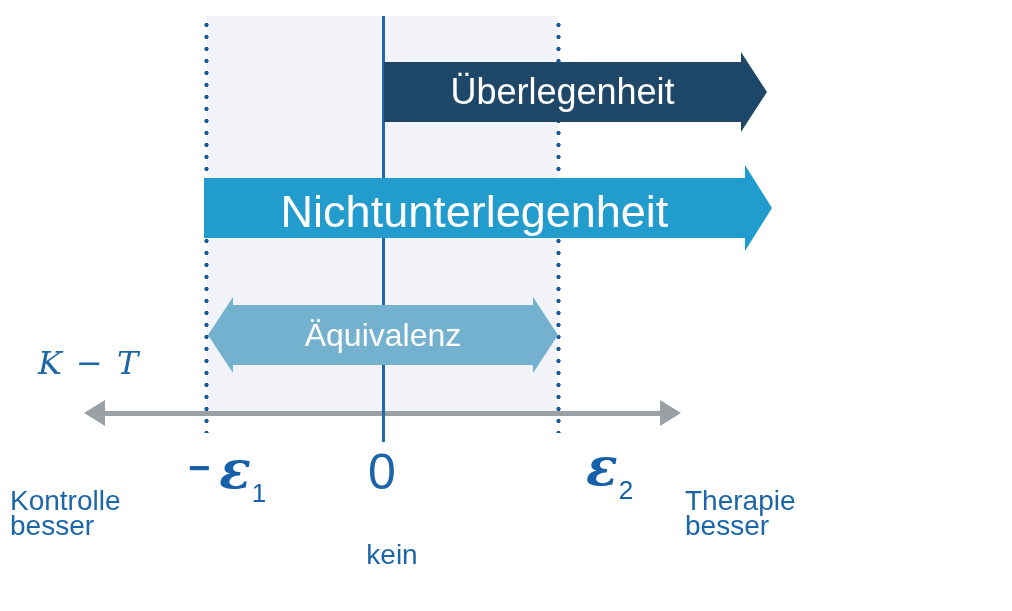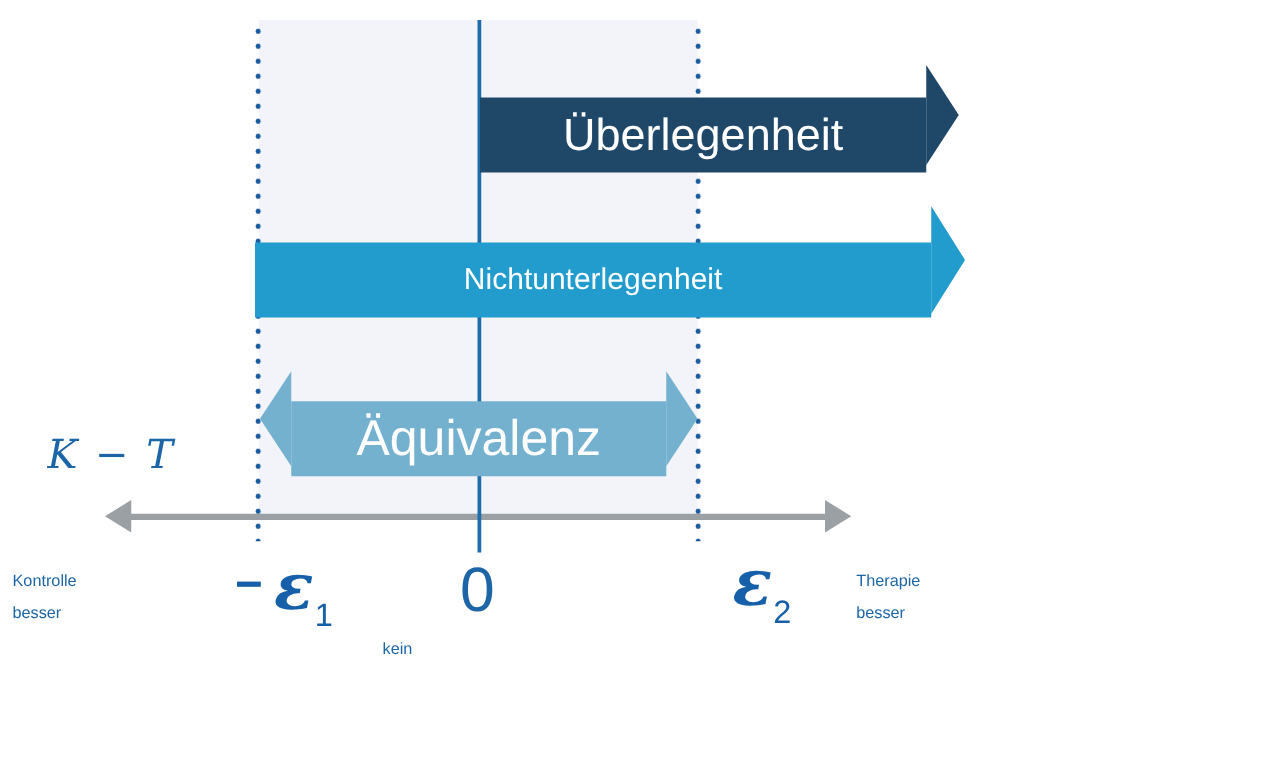--- a/index.html
+++ b/index.html
@@ -65,55 +65,55 @@
   }
   
   .arr-body {
     position: absolute;
     display: flex;
     align-items: center;
     justify-content: center;
     color: #ffffff;
     font-family: "Liberation Sans", "DejaVu Sans", sans-serif;
     white-space: nowrap;
-    margin-top: 16px;
   }
   .sup {
     left: 384px; top: 62px;
     width: 357px; height: 60px;
     background: var(--superiority, #1e4768);
     font-size: 36px;
   }
   .sup-head {
     position: absolute;
     left: 741px; top: 52px;
     width: 0; height: 0;
     border-top: 40px solid transparent;
     border-bottom: 40px solid transparent;
     border-left: 26px solid var(--superiority, #1e4768);
   }
   .noninf {
     left: 204px; top: 178px;
     width: 541px; height: 60px;
     background: var(--noninferiority, #219ccd);
-    font-size: 24px;
+    font-size: 45px;
+    align-items: flex-end;
   }
   .noninf-head {
     position: absolute;
     left: 745px; top: 165px;
     width: 0; height: 0;
     border-top: 43px solid transparent;
     border-bottom: 43px solid transparent;
     border-left: 27px solid var(--noninferiority, #219ccd);
   }
   .eq {
     left: 233px; top: 305px;
     width: 300px; height: 60px;
     background: var(--equivalence, #74b1cf);
-    font-size: 40px;
+    font-size: 32px;
   }
   .eq-head-l {
     position: absolute;
     left: 208px; top: 297px;
     width: 0; height: 0;
     border-top: 38px solid transparent;
     border-bottom: 38px solid transparent;
     border-right: 25px solid var(--equivalence, #74b1cf);
   }
   .eq-head-r {
@@ -131,27 +131,28 @@
     font-family: "DejaVu Serif", "Liberation Serif", serif;
     font-style: italic;
     font-weight: normal;
     font-size: 32px;
     letter-spacing: 2px;
     color: var(--text, #1c66a8);
   }
   
   .caption {
     position: absolute;
-    font-size: 13px;
+    font-size: 28px;
     line-height: 25px;
     color: var(--text, #1c66a8);
+    margin-top: 36px;
   }
   #capLeft  { left: 10px;  top: 452px; }
   #capRight { left: 685px; top: 452px; }
-  #capZero  { left: 306px; top: 506px; width: 152px; text-align: left; }
+  #capZero  { left: 316px; top: 506px; width: 152px; text-align: center; }
   
   .tick {
     position: absolute;
     color: var(--epsilon, #1560a8);
     white-space: nowrap;
   }
   #tickNeg  { left: 188px; top: 442px; }
   #tickZero {
     left: 368px; top: 446px;
     font-size: 50px;

